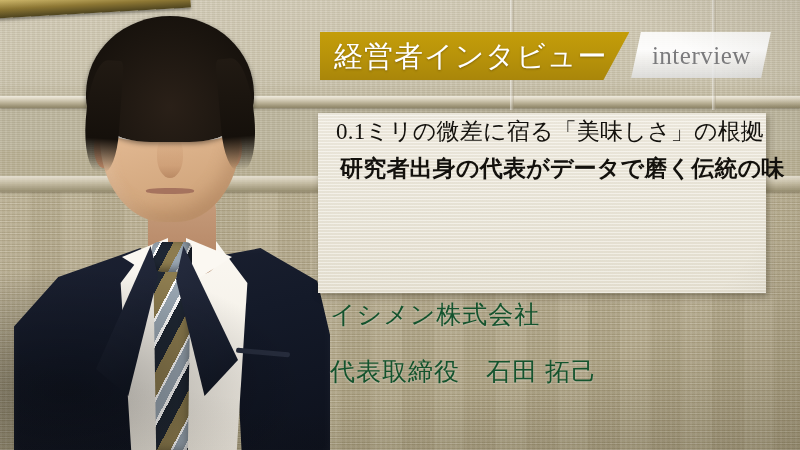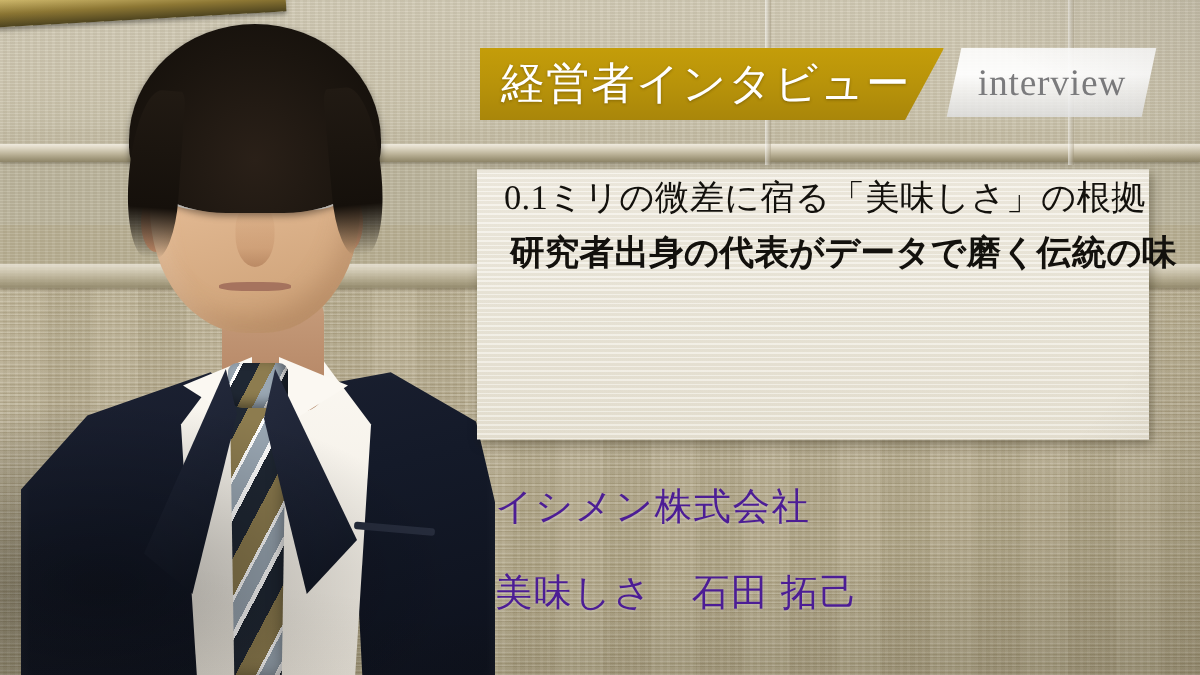--- a/index.html
+++ b/index.html
@@ -261,22 +261,22 @@
     font-size: 23px;
     line-height: 1.62;
     white-space: nowrap;
     letter-spacing: .2px;
   }
   .headline.line2 { padding-left: 4px; font-weight: bold; }
 
   
   .credits {
     position: absolute;
-    left: 330px; top: 326px;
-    color: #4c1d95;
+    left: 330px; top: 302px;
+    color: #14532d;
     z-index: 3;
   }
   .company {
     font-size: 25px;
     line-height: 1;
     letter-spacing: 1px;
     text-shadow: 0 1px 2px rgba(255,255,255,.30);
   }
   .person-title {
     margin-top: 32px;
@@ -337,17 +337,17 @@
     <span class="interview-label">interview</span>
   </div>
 
   <div class="card">
     <div class="headline line1">0.1ミリの微差に宿る「美味しさ」の根拠</div>
     <div class="headline line2">研究者出身の代表がデータで磨く伝統の味</div>
   </div>
 
   <div class="credits">
     <div class="company">イシメン株式会社</div>
-    <div class="person-title">美味しさ　石田 拓己</div>
+    <div class="person-title">代表取締役　石田 拓己</div>
   </div>
 
   <div class="bg-vignette"></div>
 </div>
 
 </body></html>

